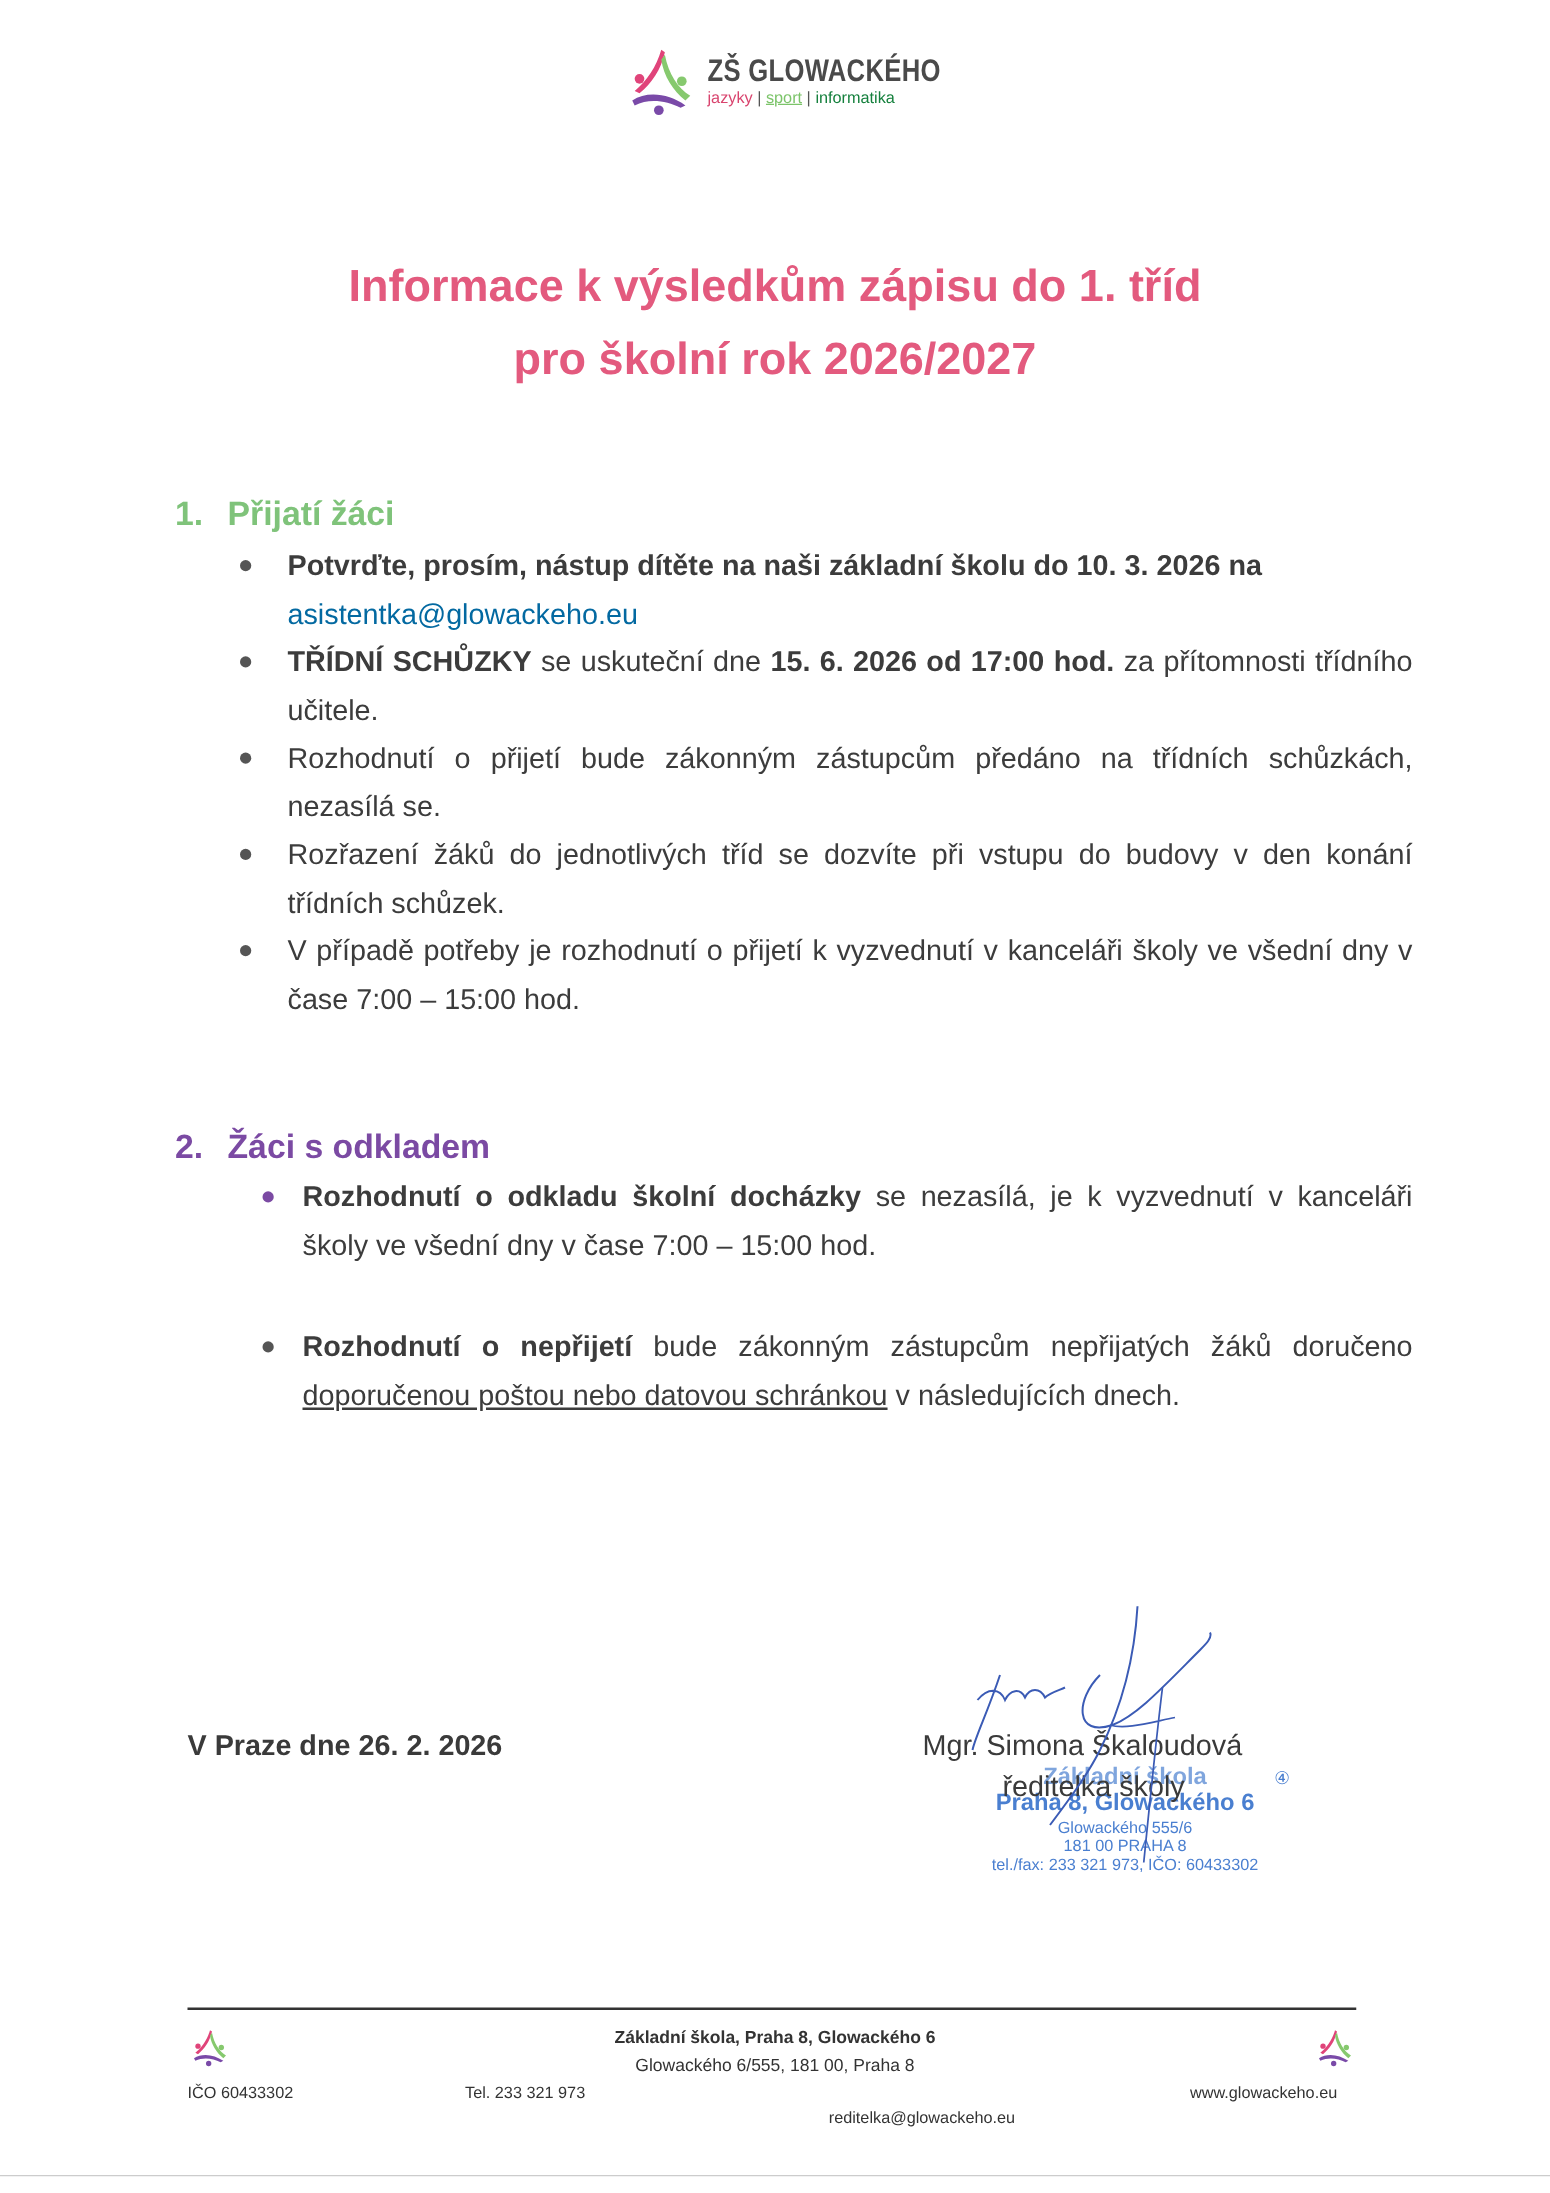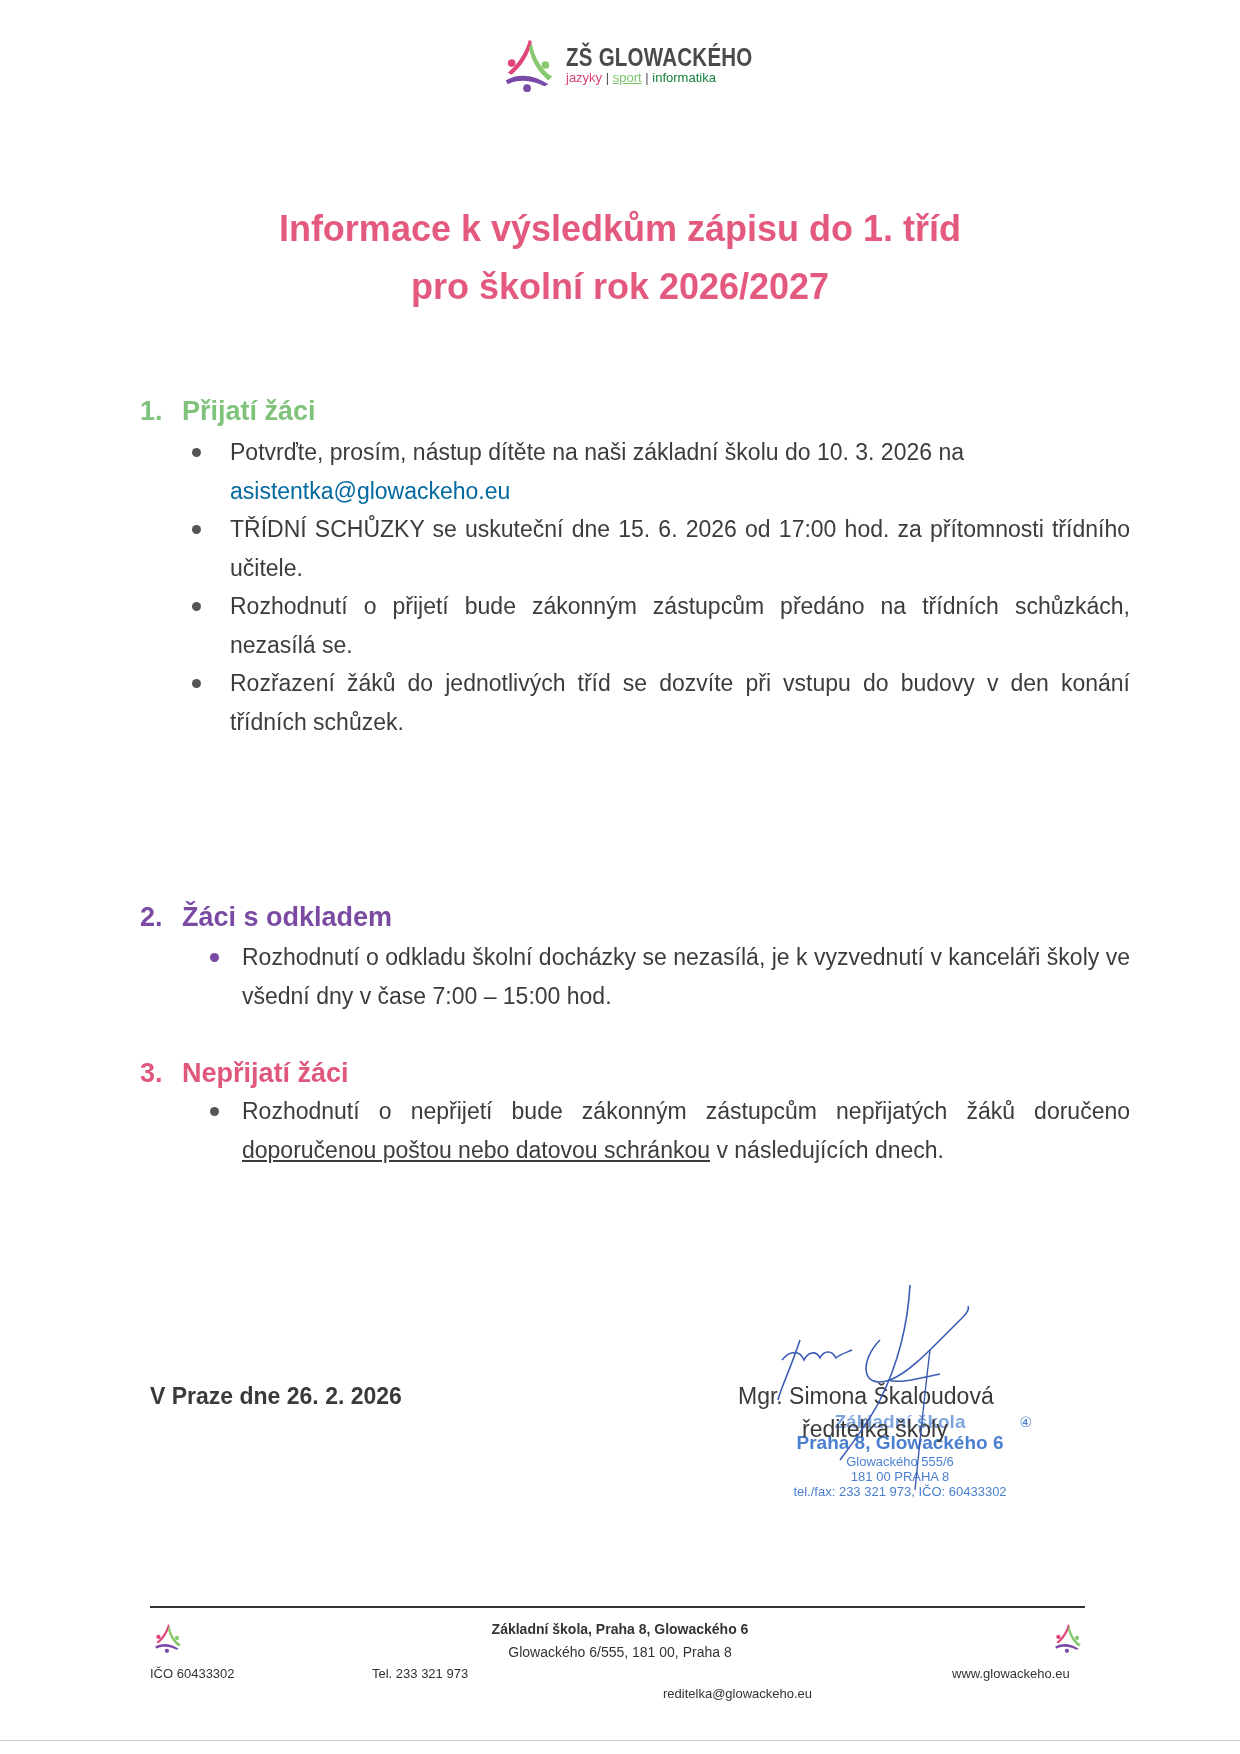--- a/index.html
+++ b/index.html
@@ -22,21 +22,21 @@
   .section { position: absolute; left: 140px; width: 990px; }
   .sec-head { font-size: 27px; font-weight: bold; line-height: 34px; }
   .sec-head .num { display: inline-block; width: 42px; }
   .green { color: #7fc37a; }
   .purple { color: #7b4aa3; }
   .pink { color: #e0577c; }
 
   ul.bullets { list-style: none; margin: 0; padding: 0; }
   ul.bullets li { position: relative; font-size: 23px; line-height: 38.5px; text-align: justify; color: #3c3c3c; }
   ul.bullets li .dot { position: absolute; width: 9px; height: 9px; border-radius: 50%; background: #555; }
-  .b { font-weight: normal; }
+  .b { font-weight: bold; }
   .mail { color: #0369a1; }
   .ul { text-decoration: underline; }
 
   .place-date { position: absolute; left: 150px; top: 1383px; font-size: 23px; color: #3a3a3a; font-weight: bold; }
   .sig-name { position: absolute; left: 738px; top: 1383px; font-size: 23px; color: #3a3a3a; z-index: 3; }
   .sig-role { position: absolute; left: 802px; top: 1416px; font-size: 23px; color: #3a3a3a; z-index: 3; }
   .stamp { position: absolute; left: 740px; top: 1412px; width: 320px; text-align: center; color: #4a7fd0; z-index: 2; }
   .stamp .s1 { font-weight: bold; font-size: 19px; line-height: 20px; opacity: 0.7; }
   .stamp .s2 { font-weight: bold; font-size: 19px; line-height: 22px; }
   .stamp .s3 { font-size: 13px; line-height: 15px; }
@@ -94,39 +94,40 @@
       <span class="b">TŘÍDNÍ SCHŮZKY</span><span> se uskuteční dne </span><span class="b">15. 6. 2026 od 17:00 hod.</span><span> za přítomnosti třídního učitele.</span>
     </li>
     <li>
       <span class="dot" style="left:-38px; top:15px;"></span>
       <span>Rozhodnutí o přijetí bude zákonným zástupcům předáno na třídních schůzkách, nezasílá se.</span>
     </li>
     <li>
       <span class="dot" style="left:-38px; top:15px;"></span>
       <span>Rozřazení žáků do jednotlivých tříd se dozvíte při vstupu do budovy v den konání třídních schůzek.</span>
     </li>
+    <li>
+      <span class="dot" style="left:-38px; top:15px;"></span>
+      <span>V případě potřeby je rozhodnutí o přijetí k vyzvednutí v kanceláři školy ve všední dny v čase 7:00 – 15:00 hod.</span>
+    </li>
   </ul>
 </div>
 
 <div class="section" style="top:876px;margin-top:24px;">
   <div class="sec-head purple">
     <span class="num">2.</span><span>Žáci s odkladem</span>
   </div>
   <ul class="bullets" style="margin-left:102px; margin-top:4px; width:888px;">
     <li>
       <span class="dot" style="left:-32px; top:15px; background:#7b4aa3;"></span>
       <span class="b">Rozhodnutí o odkladu školní docházky</span><span> se nezasílá, je k vyzvednutí v kanceláři školy ve všední dny v čase 7:00 – 15:00 hod.</span>
     </li>
   </ul>
 </div>
 
 <div class="section" style="top:1056px;">
-  <div class="sec-head pink">
-    <span class="num">3.</span><span>Nepřijatí žáci</span>
-  </div>
   <ul class="bullets" style="margin-left:102px; margin-top:2px; width:888px;">
     <li>
       <span class="dot" style="left:-32px; top:15px;"></span>
       <span class="b">Rozhodnutí o nepřijetí</span><span> bude zákonným zástupcům nepřijatých žáků doručeno </span><span class="ul">doporučenou poštou nebo datovou schránkou</span><span> v následujících dnech.</span>
     </li>
   </ul>
 </div>
 
 <div class="place-date">V Praze dne 26. 2. 2026</div>
 

